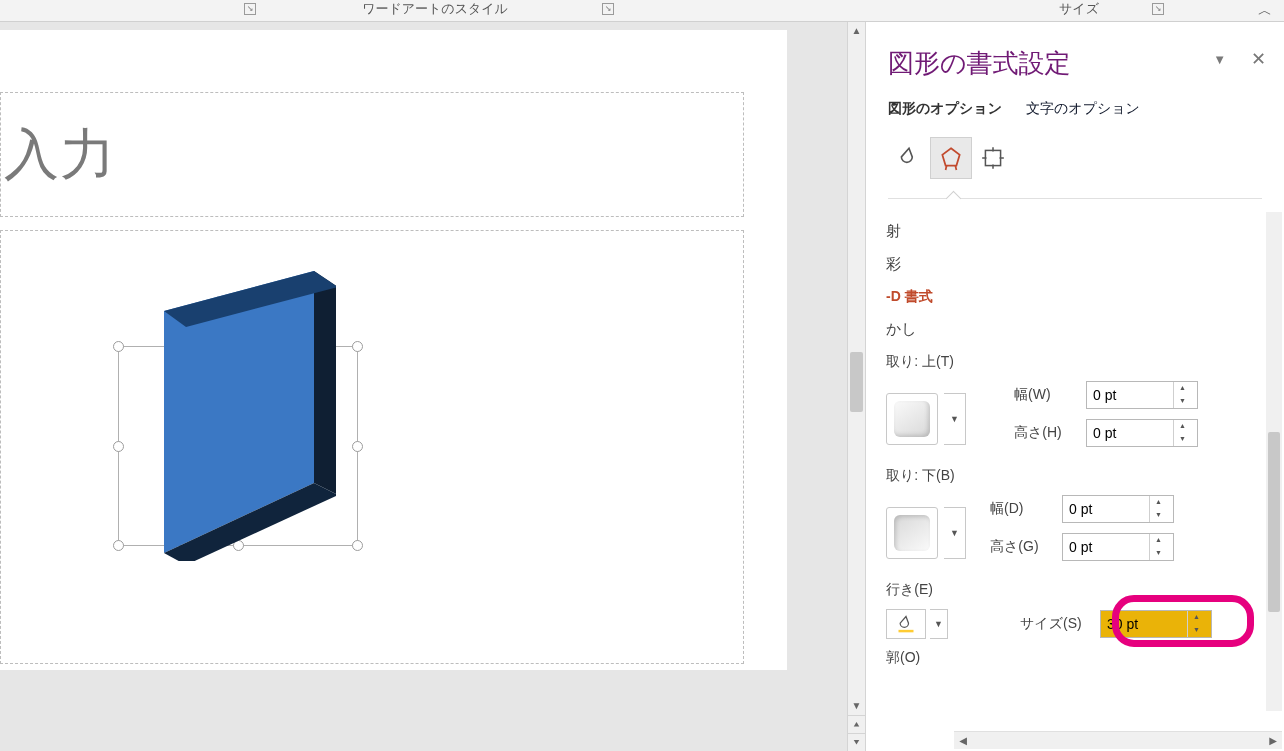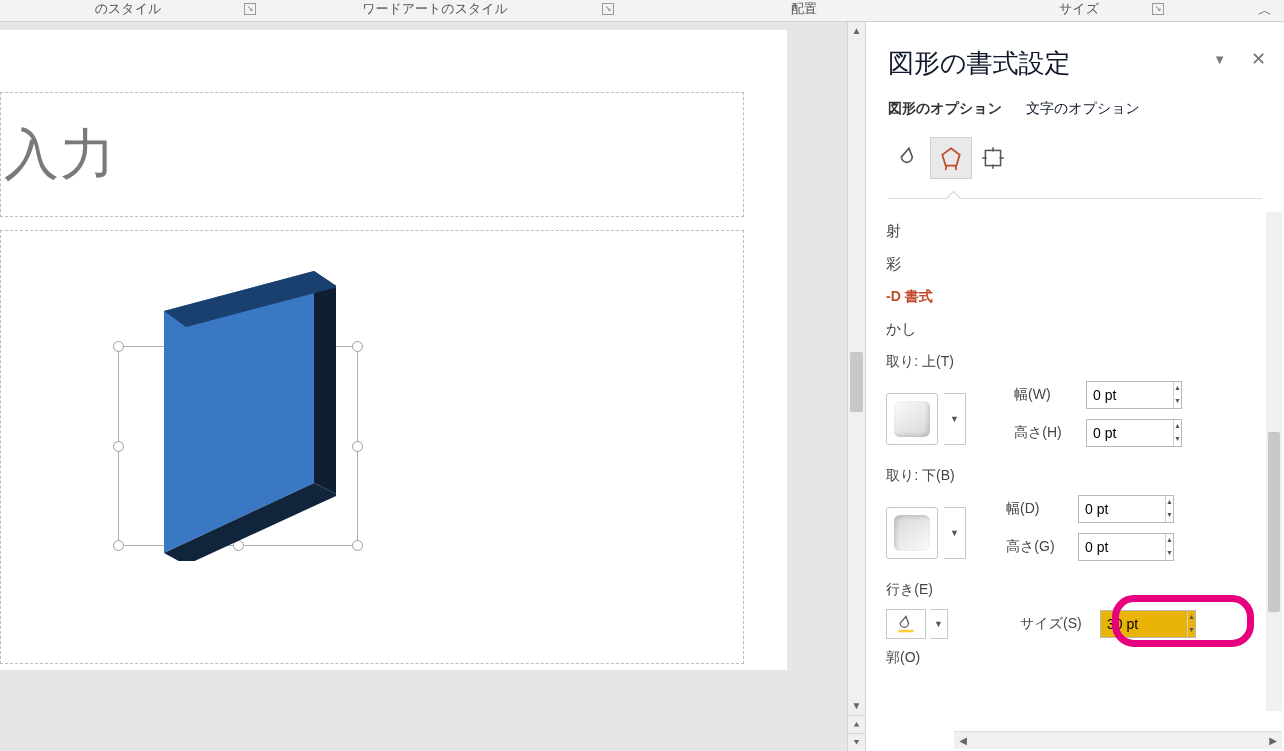--- a/index.html
+++ b/index.html
@@ -42,40 +42,40 @@
 .h-bl { bottom: -6px; left: -6px; } .h-bm { bottom: -6px; left: 114px; } .h-br { bottom: -6px; right: -6px; }
 .rothandle { position: absolute; top: -32px; left: 96px; width: 22px; height: 22px; }
 .rothandle svg { width: 22px; height: 22px; }
 
 .cube { position: absolute; top: -55px; left: 18px; width: 200px; height: 290px; }
 
 
 .pane { position: absolute; top: 22px; left: 865px; right: 0; bottom: 0; background: #fff; border-left: 1px solid #d4d4d4; }
 .pane-scroll { position: absolute; top: 190px; right: 2px; width: 16px; bottom: 40px; background: #f0f0f0; }
 .pane-scroll .pthumb { position: absolute; top: 220px; left: 2px; right: 2px; height: 180px; background: #c8c8c8; border-radius: 2px; }
-.pane-title { position: absolute; top: 24px; left: 22px; font-size: 26px; color: #0f172a; font-weight: 400; }
+.pane-title { position: absolute; top: 24px; left: 22px; font-size: 26px; color: #701a75; font-weight: 400; }
 .pane-caret { position: absolute; top: 30px; right: 58px; font-size: 13px; color: #7a7a7a; }
 .pane-close { position: absolute; top: 26px; right: 18px; font-size: 18px; color: #777; }
 .pane-tabs { position: absolute; top: 78px; left: 22px; display: flex; gap: 24px; font-size: 14px; }
 .pane-tabs .t.active { font-weight: 700; color: #333; }
 .pane-tabs .t { color: #0f172a; }
 .icon-row { position: absolute; top: 115px; left: 22px; display: flex; gap: 0; align-items: center; }
 .icon-btn { width: 42px; height: 42px; display: flex; align-items: center; justify-content: center; }
 .icon-btn.sel { background: #e9e9e9; border: 1px solid #d0d0d0; }
 .pane-divider { position: absolute; top: 176px; left: 22px; right: 22px; height: 1px; background: #e0e0e0; }
 .pane-divider::after { content: ""; position: absolute; top: -5px; left: 60px; width: 10px; height: 10px; background: #fff; border-left: 1px solid #d0d0d0; border-top: 1px solid #d0d0d0; transform: rotate(45deg); }
 
 .pane-body { position: absolute; top: 200px; left: 20px; right: 30px; bottom: 26px; overflow: hidden; }
 .sec { margin-bottom: 14px; font-size: 15px; color: #444; }
 .sec.active { color: #c04b2c; font-weight: 600; font-size: 14px; }
 .row { display: flex; align-items: center; margin-bottom: 10px; font-size: 14px; }
 .preset { width: 52px; height: 52px; background: #fff; border: 1px solid #c8c8c8; border-radius: 3px; margin-right: 6px; display: flex; align-items: center; justify-content: center; }
 .preset-drop { width: 22px; height: 52px; border: 1px solid #c8c8c8; border-left: none; display: flex; align-items: center; justify-content: center; font-size: 9px; color: #555; }
 .field-lbl { width: 72px; font-size: 14px; }
-.spinbox { width: 96px; height: 28px; border: 1px solid #b8b8b8; display: flex; align-items: center; background: #fff; position: relative; }
+.spinbox { width: 112px; height: 28px; border: 1px solid #b8b8b8; display: flex; align-items: center; background: #fff; position: relative; }
 .spinbox input { border: none; width: 86px; padding: 0 6px; font-size: 14px; outline: none; background: transparent; }
 .spinbox .spinbtns { width: 18px; height: 100%; border-left: 1px solid #cfcfcf; display: flex; flex-direction: column; }
 .spinbox .spinbtns div { flex: 1; text-align: center; font-size: 7px; line-height: 12px; color: #555; }
 
 .highlight { position: absolute; border: 7px solid #e6007e; border-radius: 22px; pointer-events: none; }
 .hl1 { width: 142px; height: 52px; }
 
 .tool-btn { width: 40px; height: 30px; border: 1px solid #c8c8c8; background: #fff; display: flex; align-items: center; justify-content: center; margin-right: 4px; }
 .tool-drop { width: 18px; height: 30px; border: 1px solid #c8c8c8; border-left: none; display: flex; align-items: center; justify-content: center; font-size: 9px; color: #555; }
 
@@ -84,25 +84,23 @@
 .hscroll .harr.l { left: 0; } .hscroll .harr.r { right: 0; }
 
 
 .bevel-top { width: 36px; height: 36px; border-radius: 6px; background: linear-gradient(145deg,#fafafa,#d8d8d8); box-shadow: inset -2px -2px 4px rgba(0,0,0,.15); }
 .bevel-bot { width: 36px; height: 36px; border-radius: 6px; background: linear-gradient(325deg,#fafafa,#d8d8d8); box-shadow: inset 2px 2px 4px rgba(0,0,0,.15); }
 </style>
 </head>
 <body>
 
 <div class="ribbon">
-  <div class="grp s1">のスタイル</div>
   <div class="dlglaunch d1">↘</div>
   <div class="grp s2">ワードアートのスタイル</div>
   <div class="dlglaunch d2">↘</div>
-  <div class="grp s3">配置</div>
   <div class="grp s4">サイズ</div>
   <div class="dlglaunch d3">↘</div>
   <div class="collapse">︿</div>
 </div>
 
 <div class="canvas">
   <div class="slide">
     <div class="title-ph"></div>
     <div class="title-text">入力</div>
     <div class="body-ph"></div>
@@ -217,21 +215,21 @@
     <div class="row">
         <span>取り: 下(B)</span>
       </div>
     <div class="row">
       <div style="display:flex;">
         <div class="preset">
             <div class="bevel-bot"></div>
           </div>
         <div class="preset-drop">▼</div>
       </div>
-      <div style="margin-left:40px;">
+      <div style="margin-left:24px;">
         <div class="row">
           <div class="field-lbl">幅(D)</div>
           <div class="spinbox">
             <input value="0 pt" style="">
             <div class="spinbtns">
                 <div>▲</div>
                 <div>▼</div>
               </div>
           </div>
         </div>

